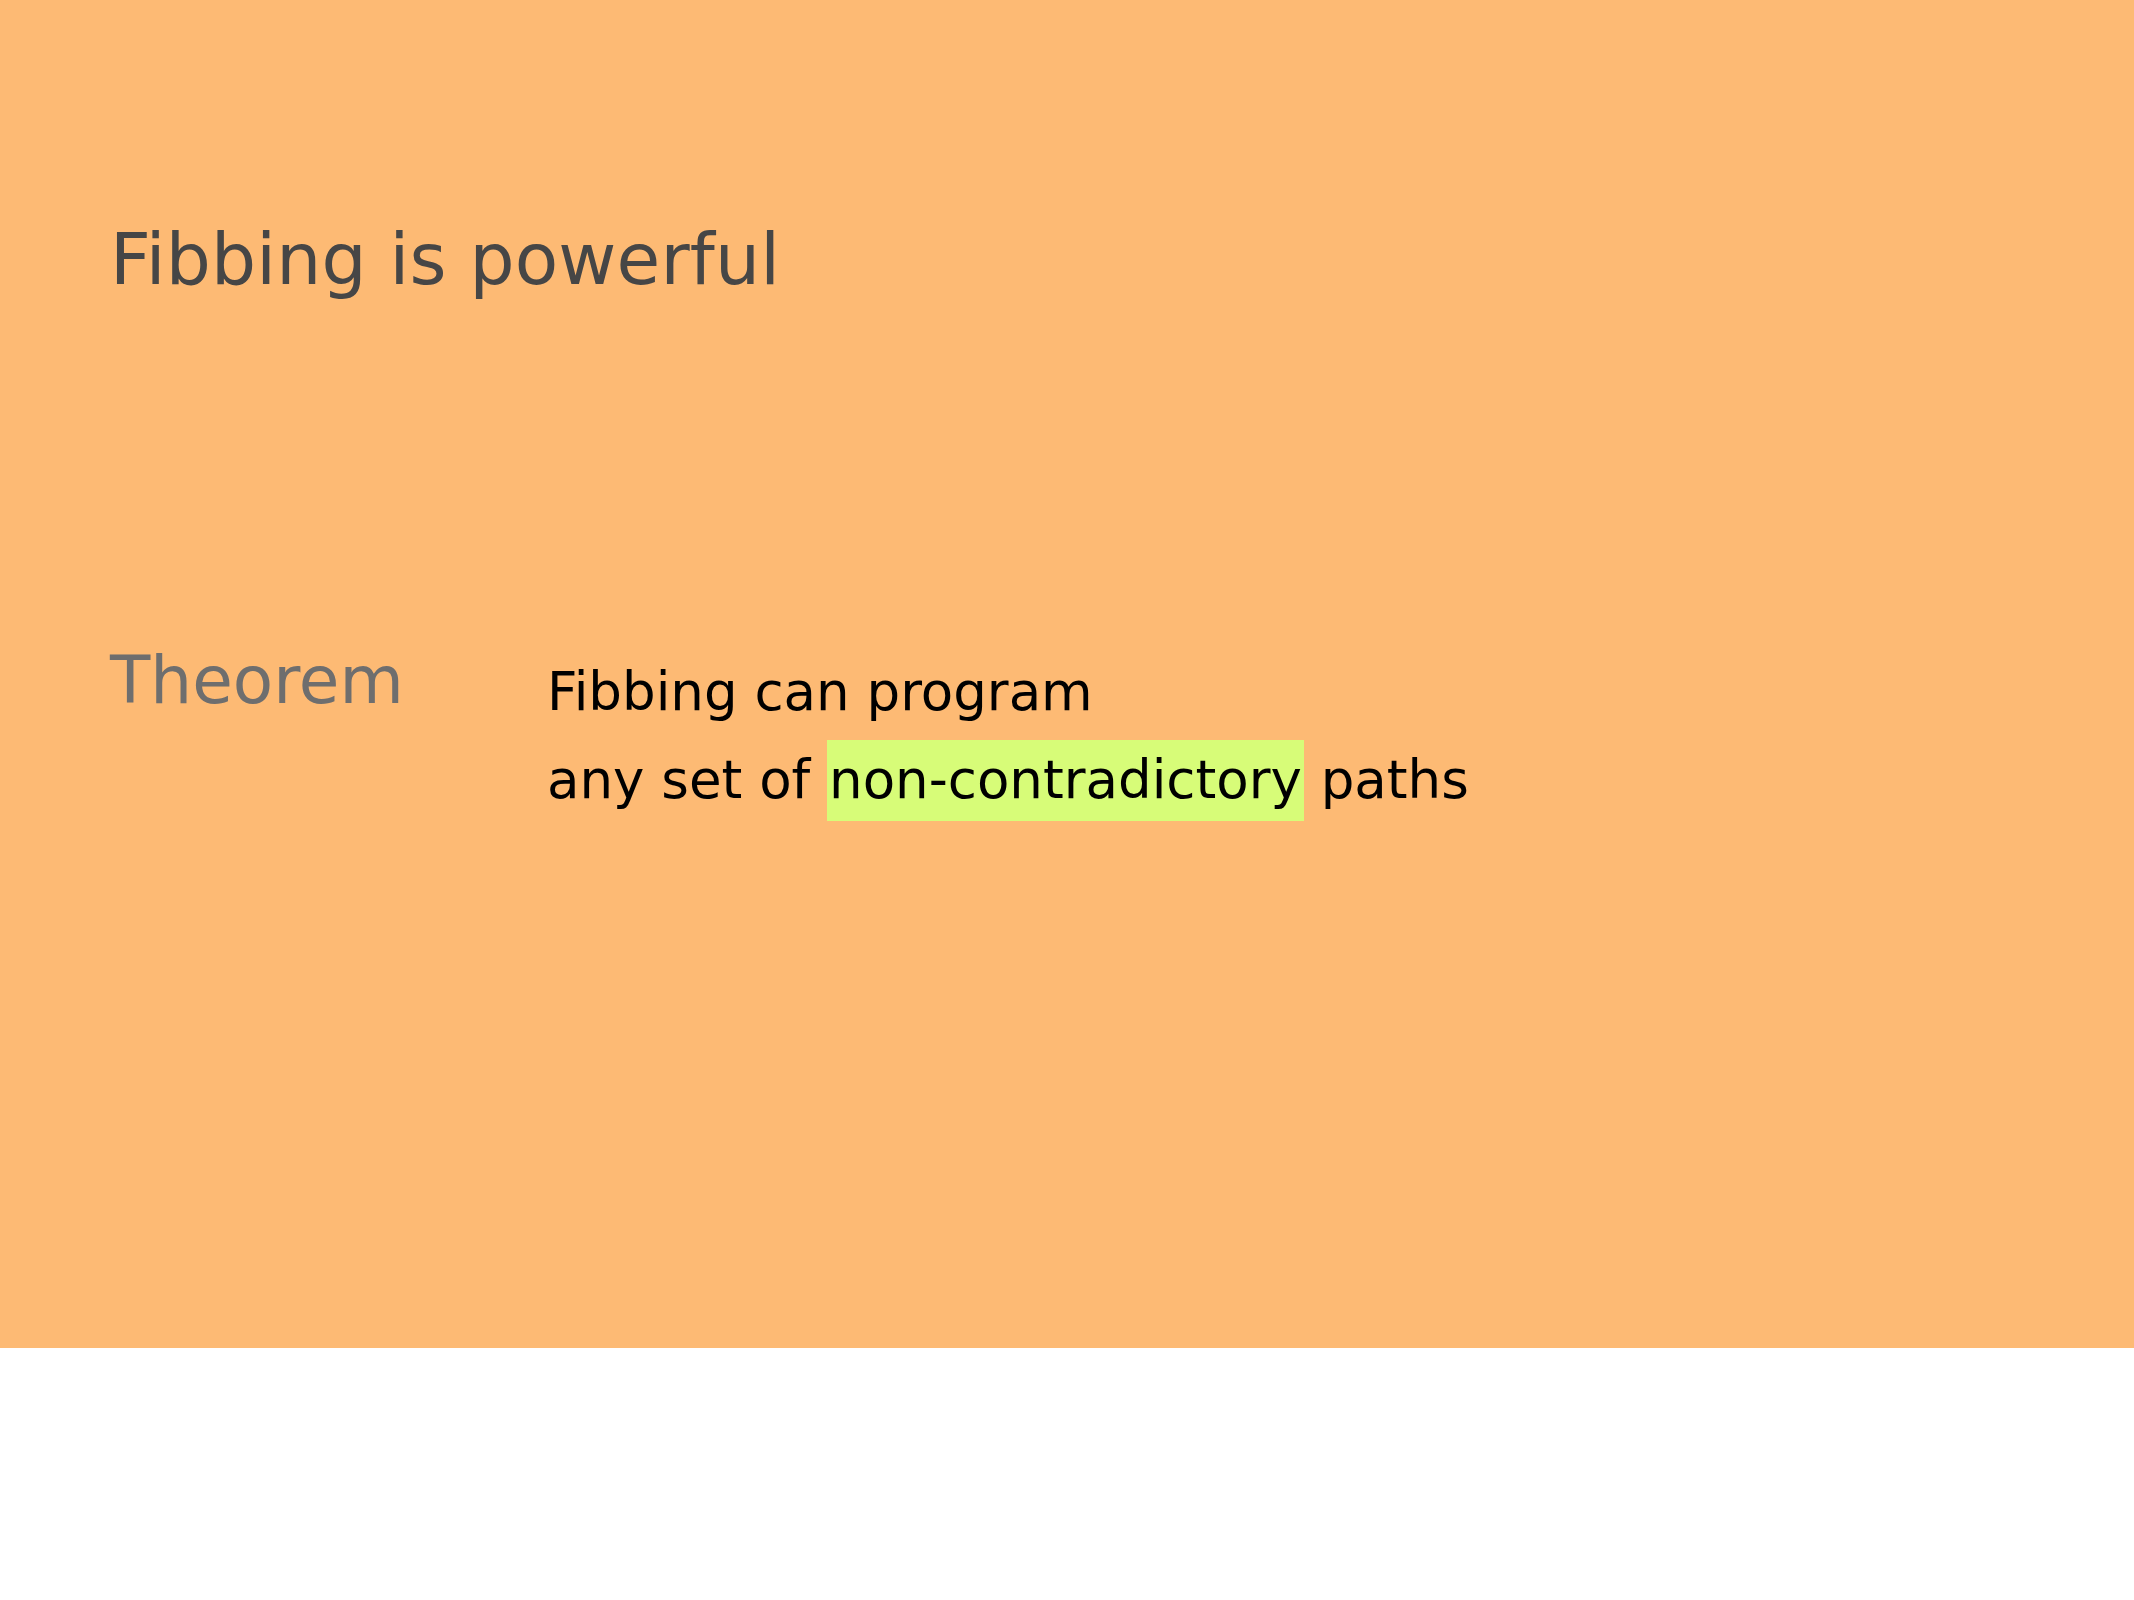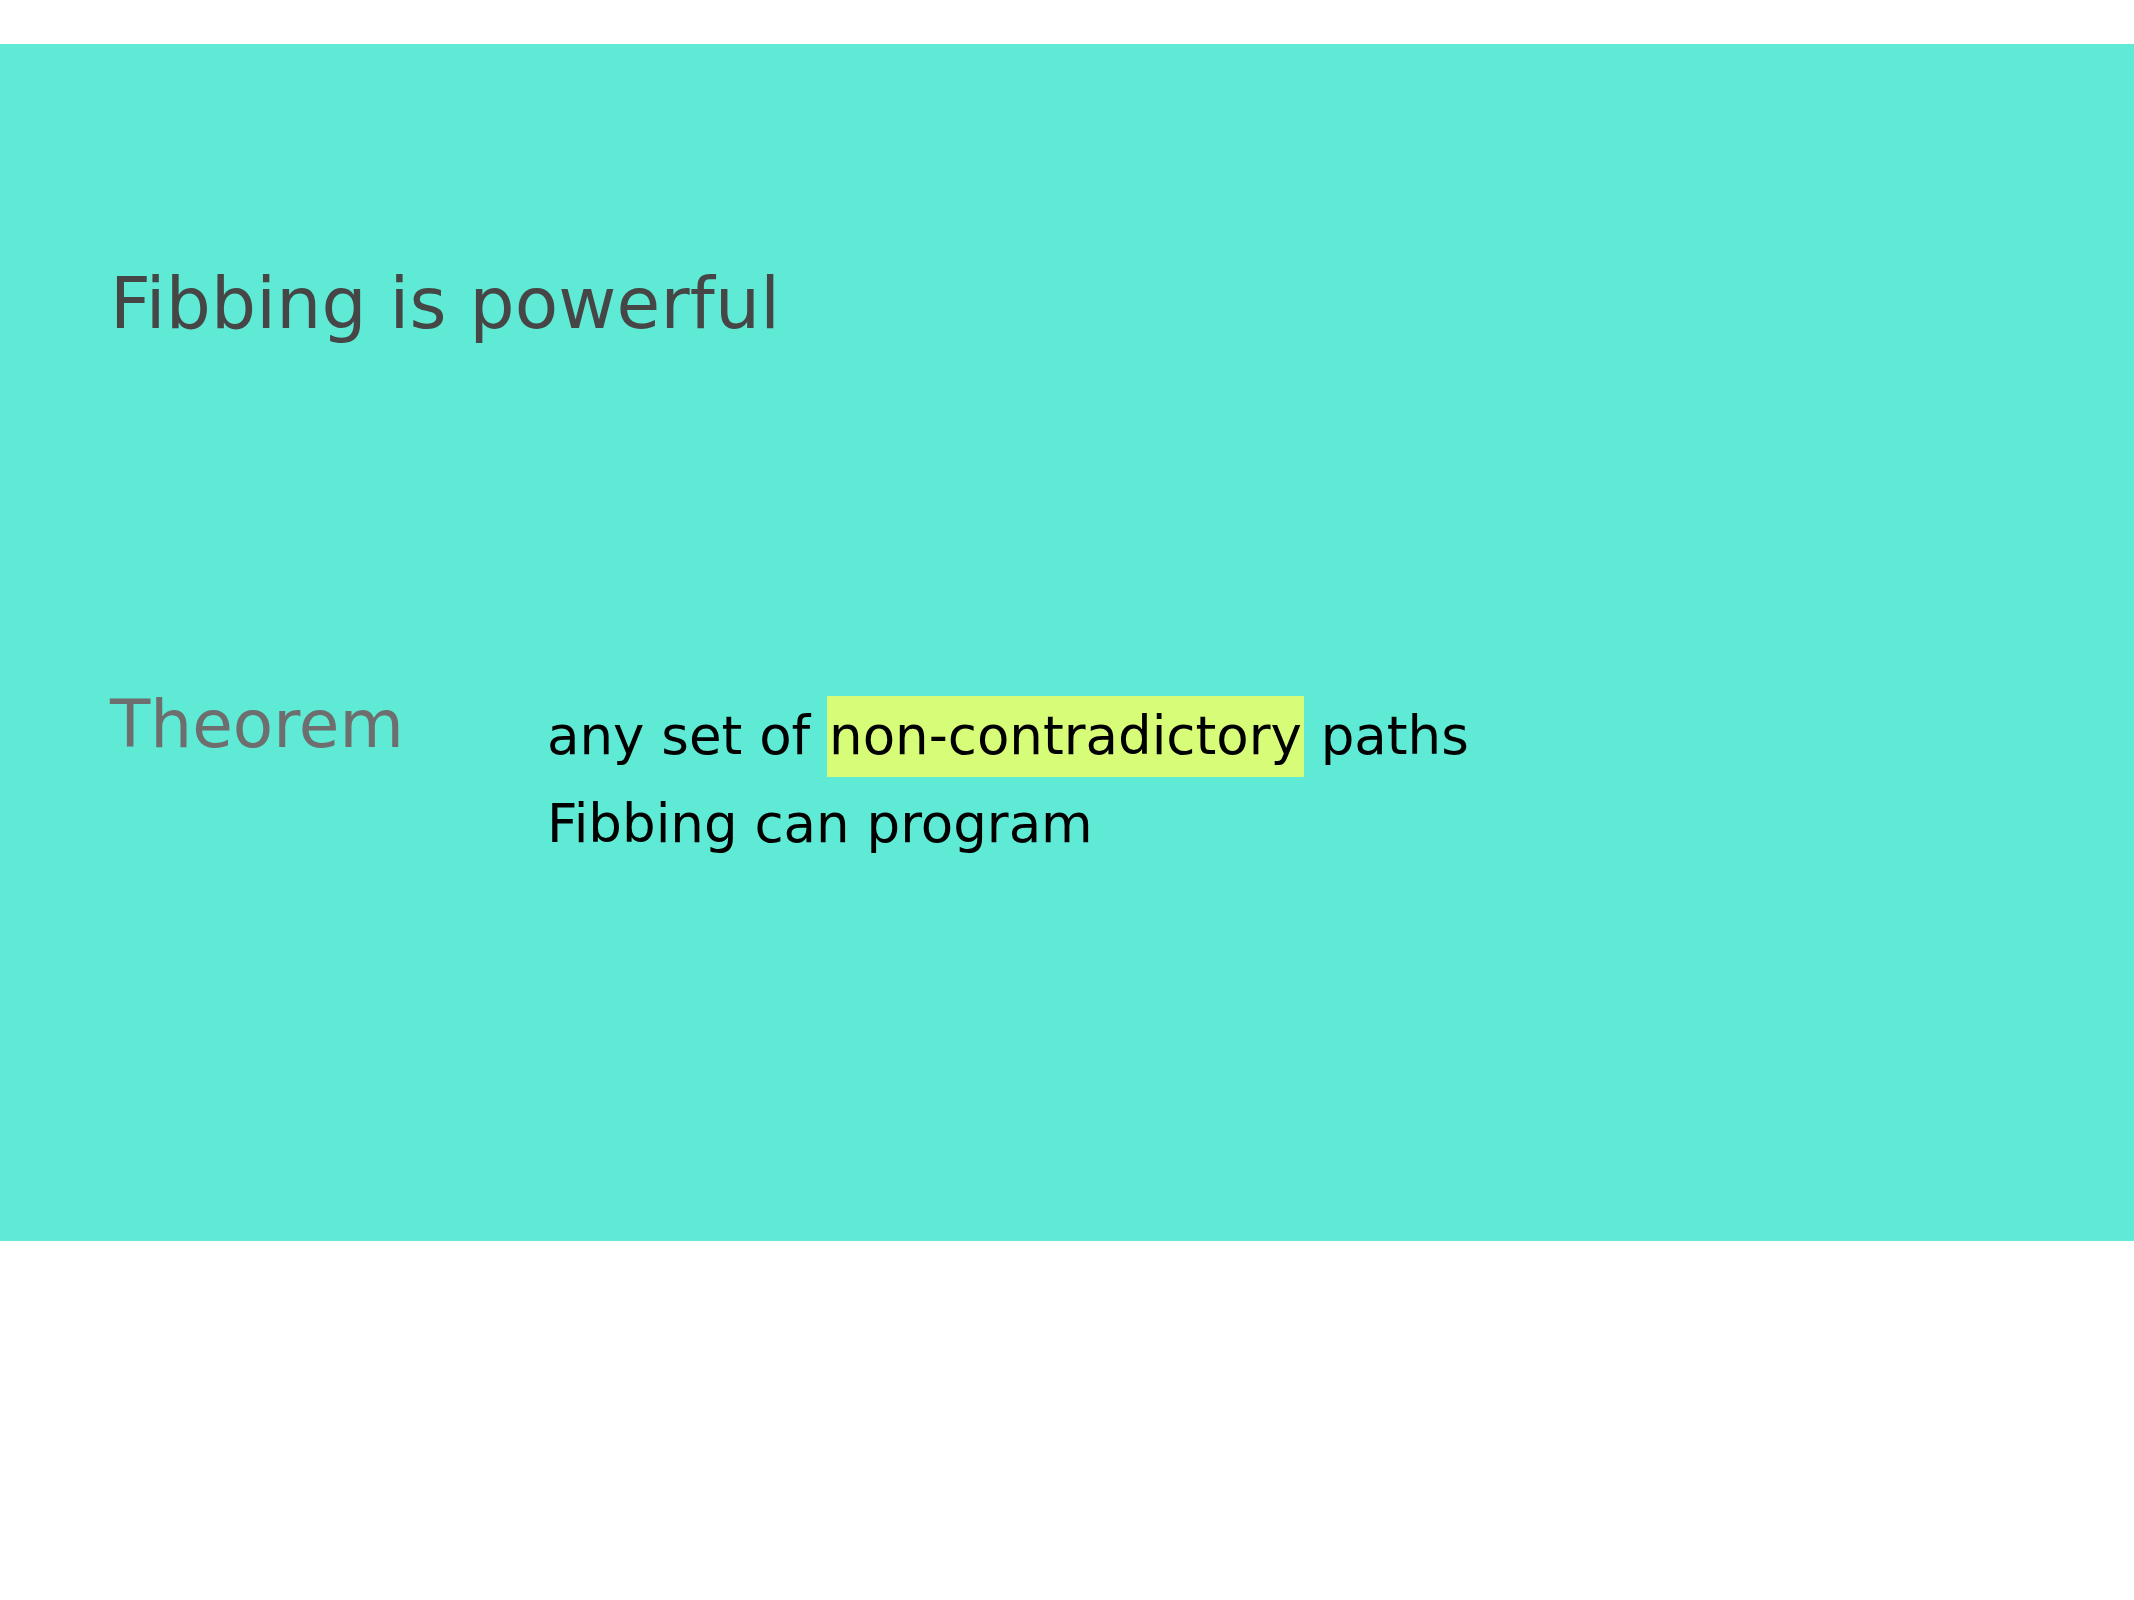--- a/index.html
+++ b/index.html
@@ -11,23 +11,22 @@
     width: 2134px;
     height: 1600px;
     overflow: hidden;
     font-family: "DejaVu Sans", sans-serif;
     -webkit-font-smoothing: antialiased;
   }
 
   #slide {
     position: relative;
     width: 2134px;
-    height: 1197px;
-    background: #5eead4;
-    margin-top: 44px;
+    height: 1348px;
+    background: #fdba74;
   }
 
   
   #slide-title {
     position: absolute;
     left: 110px;
     top: 176px;
     font-size: 71px;
     line-height: 1.0;
     font-weight: 400;
@@ -83,19 +82,19 @@
 
 <div id="slide">
 
   <h1 id="slide-title">Fibbing is powerful</h1>
 
   <div id="theorem-block">
 
     <div id="theorem-label">Theorem</div>
 
     <div id="theorem-statement">
+      <span class="stmt-line">Fibbing can program</span>
       <span class="stmt-line"><span>any set of </span><span class="highlight">non-contradictory</span><span> paths</span></span>
-      <span class="stmt-line">Fibbing can program</span>
     </div>
 
   </div>
 
 </div>
 
 </body></html>

